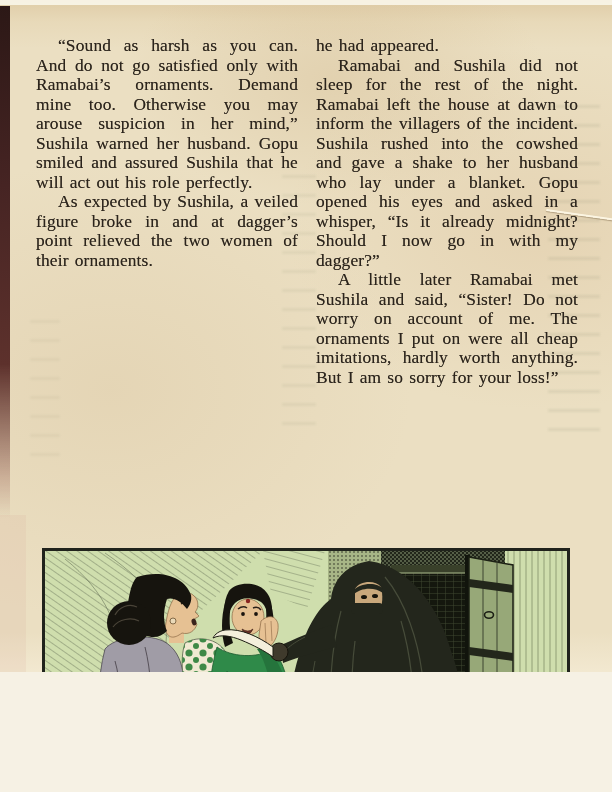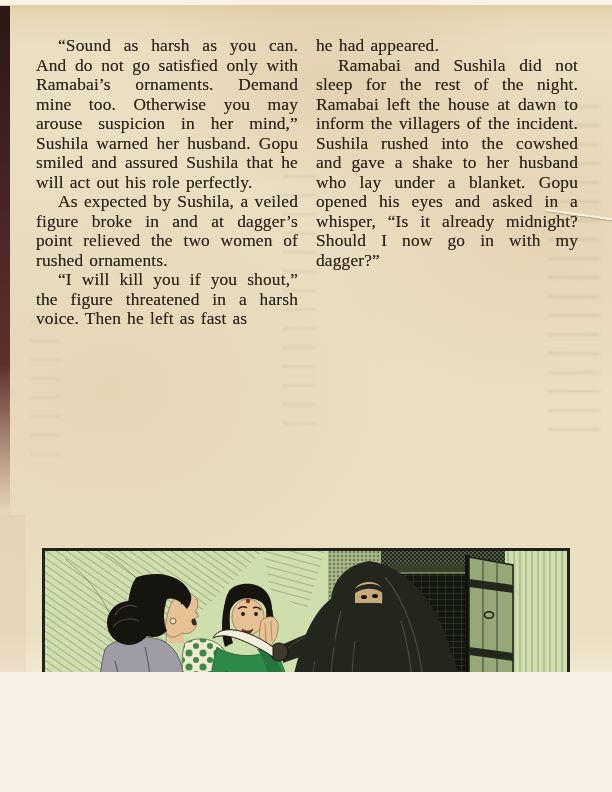--- a/index.html
+++ b/index.html
@@ -52,27 +52,27 @@
   <div class="edge-top"></div>
   <div class="spine-strip"></div>
   <div class="left-pink"></div>
   <div class="crease"></div>
   <div class="ghost g-right"></div>
   <div class="ghost g-gap"></div>
   <div class="ghost g-left"></div>
 
   <div class="col left">
     <p>“Sound as harsh as you can. And do not go satisfied only with Ramabai’s ornaments. Demand mine too.  Otherwise you may arouse suspicion in her mind,” Sushila warned her husband.  Gopu smiled and assured Sushila that he will act out his role perfectly.</p>
-    <p>As expected by Sushila, a veiled figure broke in and at dagger’s point relieved the two women of rushed ornaments.</p>
-    <p>“I will kill you if you shout,” the figure threatened in a harsh voice. Then he left as fast as</p>
+    <p>As expected by Sushila, a veiled figure broke in and at dagger’s point relieved the two women of their ornaments.</p>
   </div>
 
   <div class="col right">
     <p class="no-indent">he had appeared.</p>
     <p>Ramabai and Sushila did not sleep for the rest of the night. Ramabai left the house at dawn to inform the villagers of the incident.  Sushila rushed into the cowshed and gave a shake to her husband who lay under a blanket.  Gopu opened his eyes and asked in a whisper, “Is it already midnight?  Should I now go in with my dagger?”</p>
+    <p>A little later Ramabai met Sushila and said, “Sister!  Do not worry on account of me. The ornaments I put on were all cheap imitations, hardly worth anything.  But I am so sorry for your loss!”</p>
   </div>
 
   <div class="illus">
     <svg width="522" height="201" viewBox="0 0 522 201">
       <defs>
         <pattern id="hA" width="6" height="6" patternUnits="userSpaceOnUse" patternTransform="rotate(-55)">
           <line x1="0" y1="0" x2="0" y2="6" stroke="#55604a" stroke-width="1"></line>
         </pattern>
         <pattern id="hB" width="7" height="7" patternUnits="userSpaceOnUse" patternTransform="rotate(-75)">
           <line x1="0" y1="0" x2="0" y2="7" stroke="#55604a" stroke-width="1"></line>

